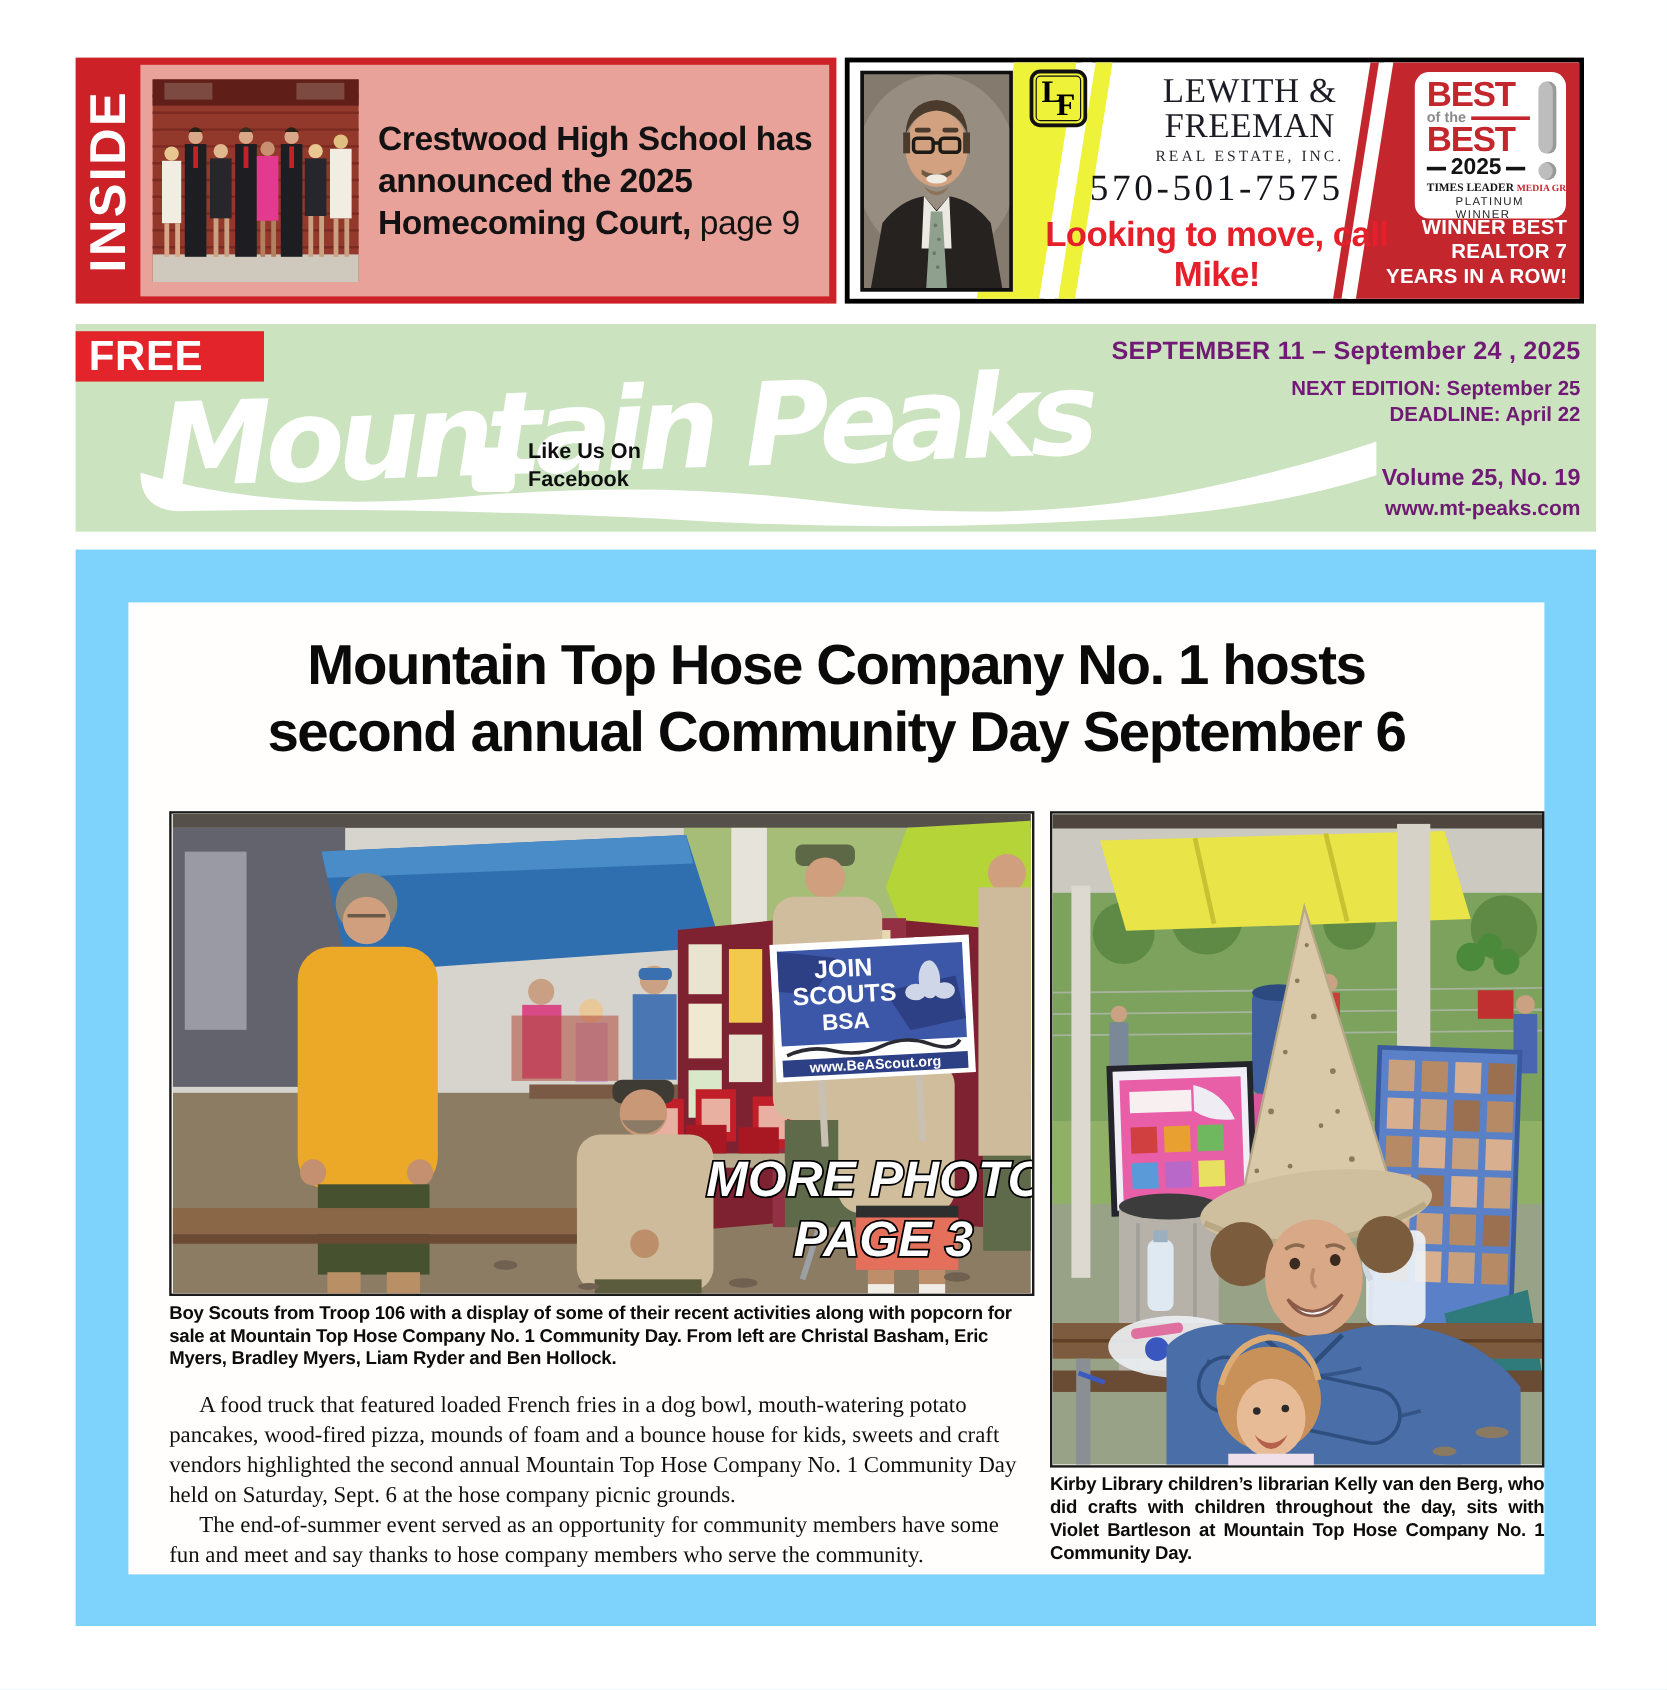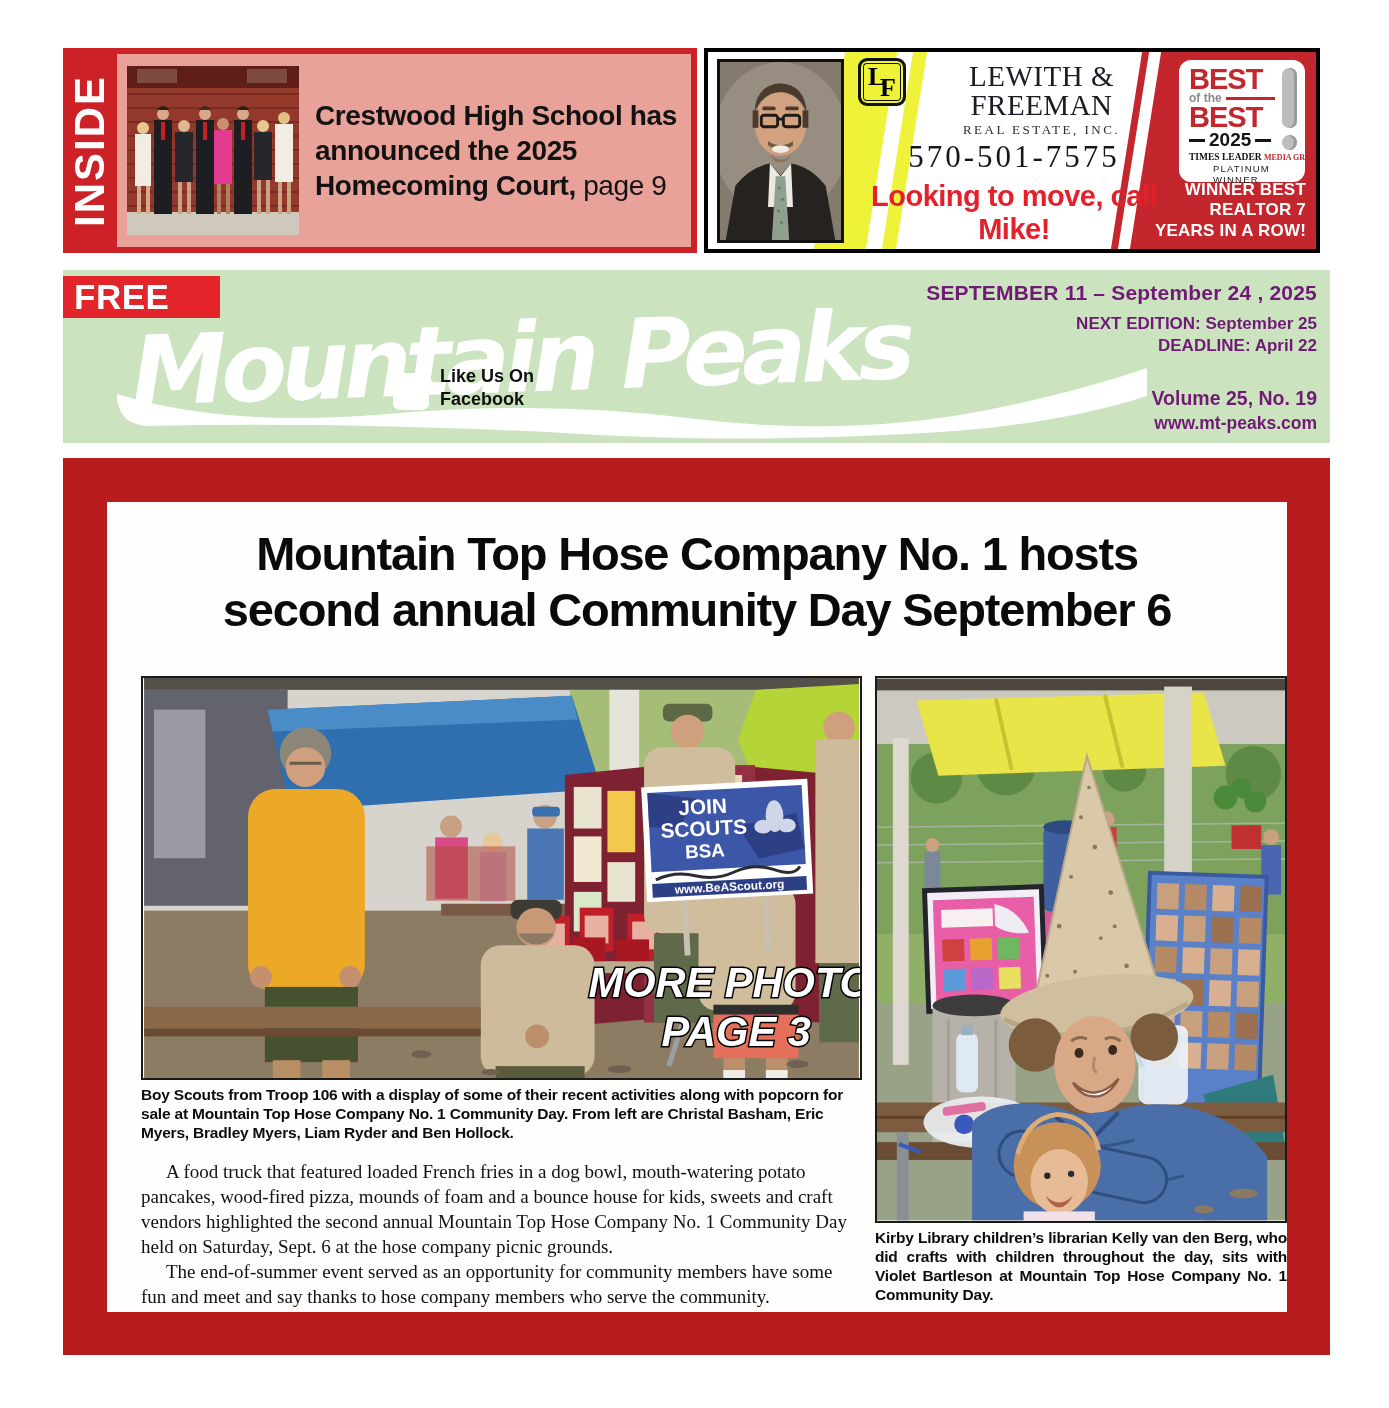--- a/index.html
+++ b/index.html
@@ -67,21 +67,21 @@
   .fb-square { width:36px; height:37px; background:#fff; border-radius:7px; }
   .social-text { font-weight:700; font-size:18px; line-height:1.25; color:#0e0e0e; }
   .mast-right { position:absolute; right:13px; top:11px; text-align:right; color:#701a75; }
   .mr-date { font-weight:700; font-size:21px; letter-spacing:0.2px; }
   .mr-next { font-weight:700; font-size:17px; margin-top:9px; }
   .mr-dead { font-weight:700; font-size:17px; margin-top:2px; }
   .mr-vol  { font-weight:700; font-size:19.5px; margin-top:31px; }
   .mr-web  { font-weight:700; font-size:17.5px; margin-top:3px; }
 
   
-  .purple { position:absolute; left:63px; top:458px; width:1267px; height:897px; background:#b91c1c; }
+  .purple { position:absolute; left:63px; top:458px; width:1267px; height:897px; background:#7dd3fc; }
   .page { position:absolute; left:44px; top:44px; width:1180px; height:810px; background:#fffefc; }
   .headline { margin-top:24px; text-align:center; font-weight:700; font-size:47px;
     line-height:1.2; letter-spacing:-1.2px; color:#0a0a0a; }
   .col-left  { position:absolute; left:34px;  top:174px; width:721px; }
   .col-right { position:absolute; left:768px; top:174px; width:412px; }
   .photo-frame { border:2px solid #1a1a1a; display:block; }
   .cap { font-weight:700; font-size:15.5px; line-height:1.22; letter-spacing:-0.2px; color:#0c0c0c; margin-top:6px; }
   .cap-right { text-align:justify; }
   .body-text { margin-top:16px; font-family:"Liberation Serif",serif; font-size:19px; line-height:1.32; color:#101010; }
   .body-text p { text-indent:25px; }

